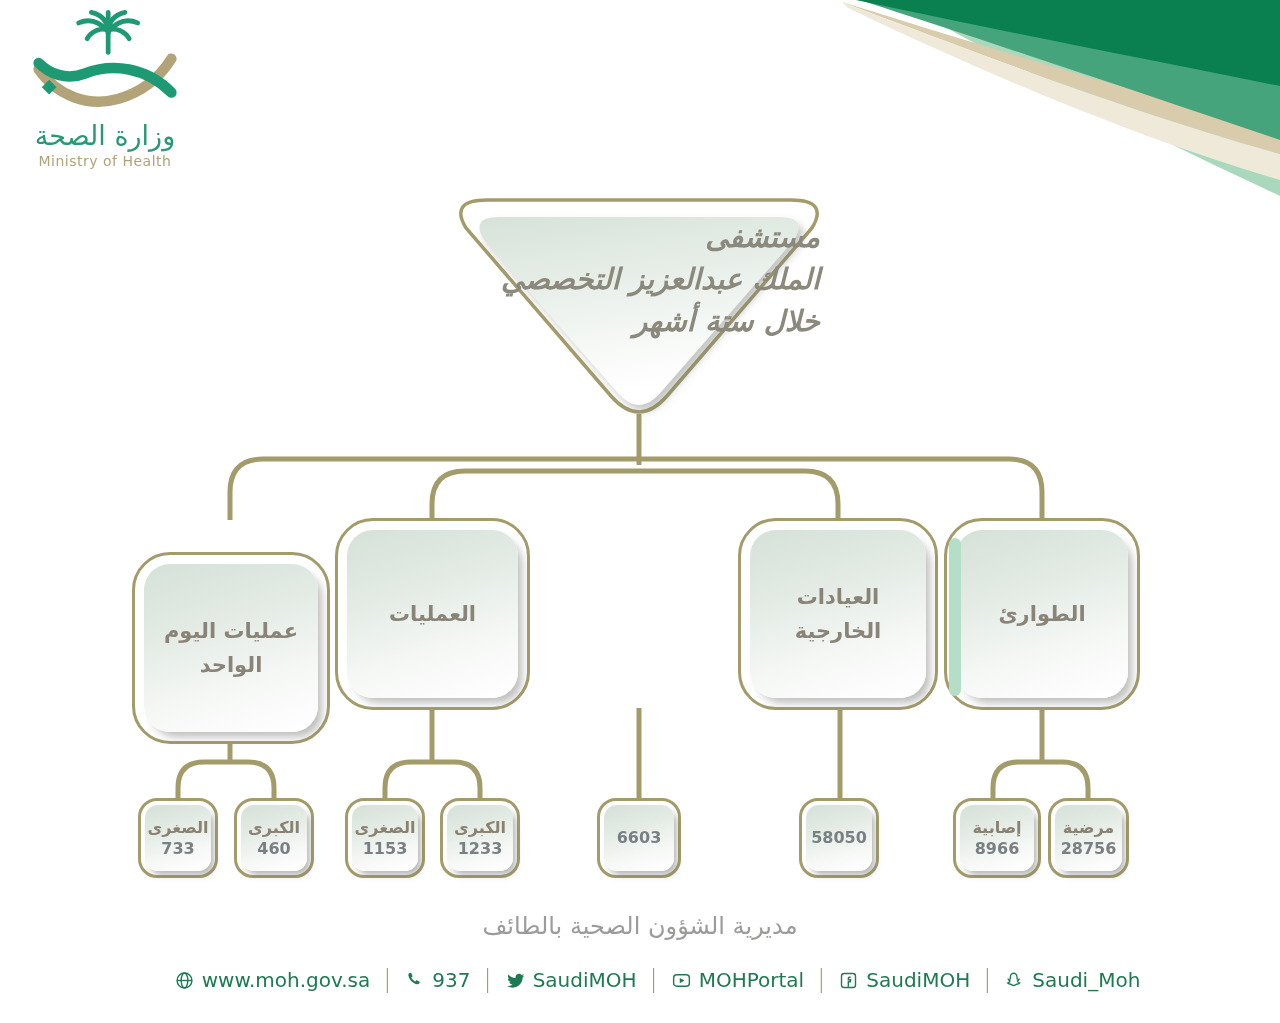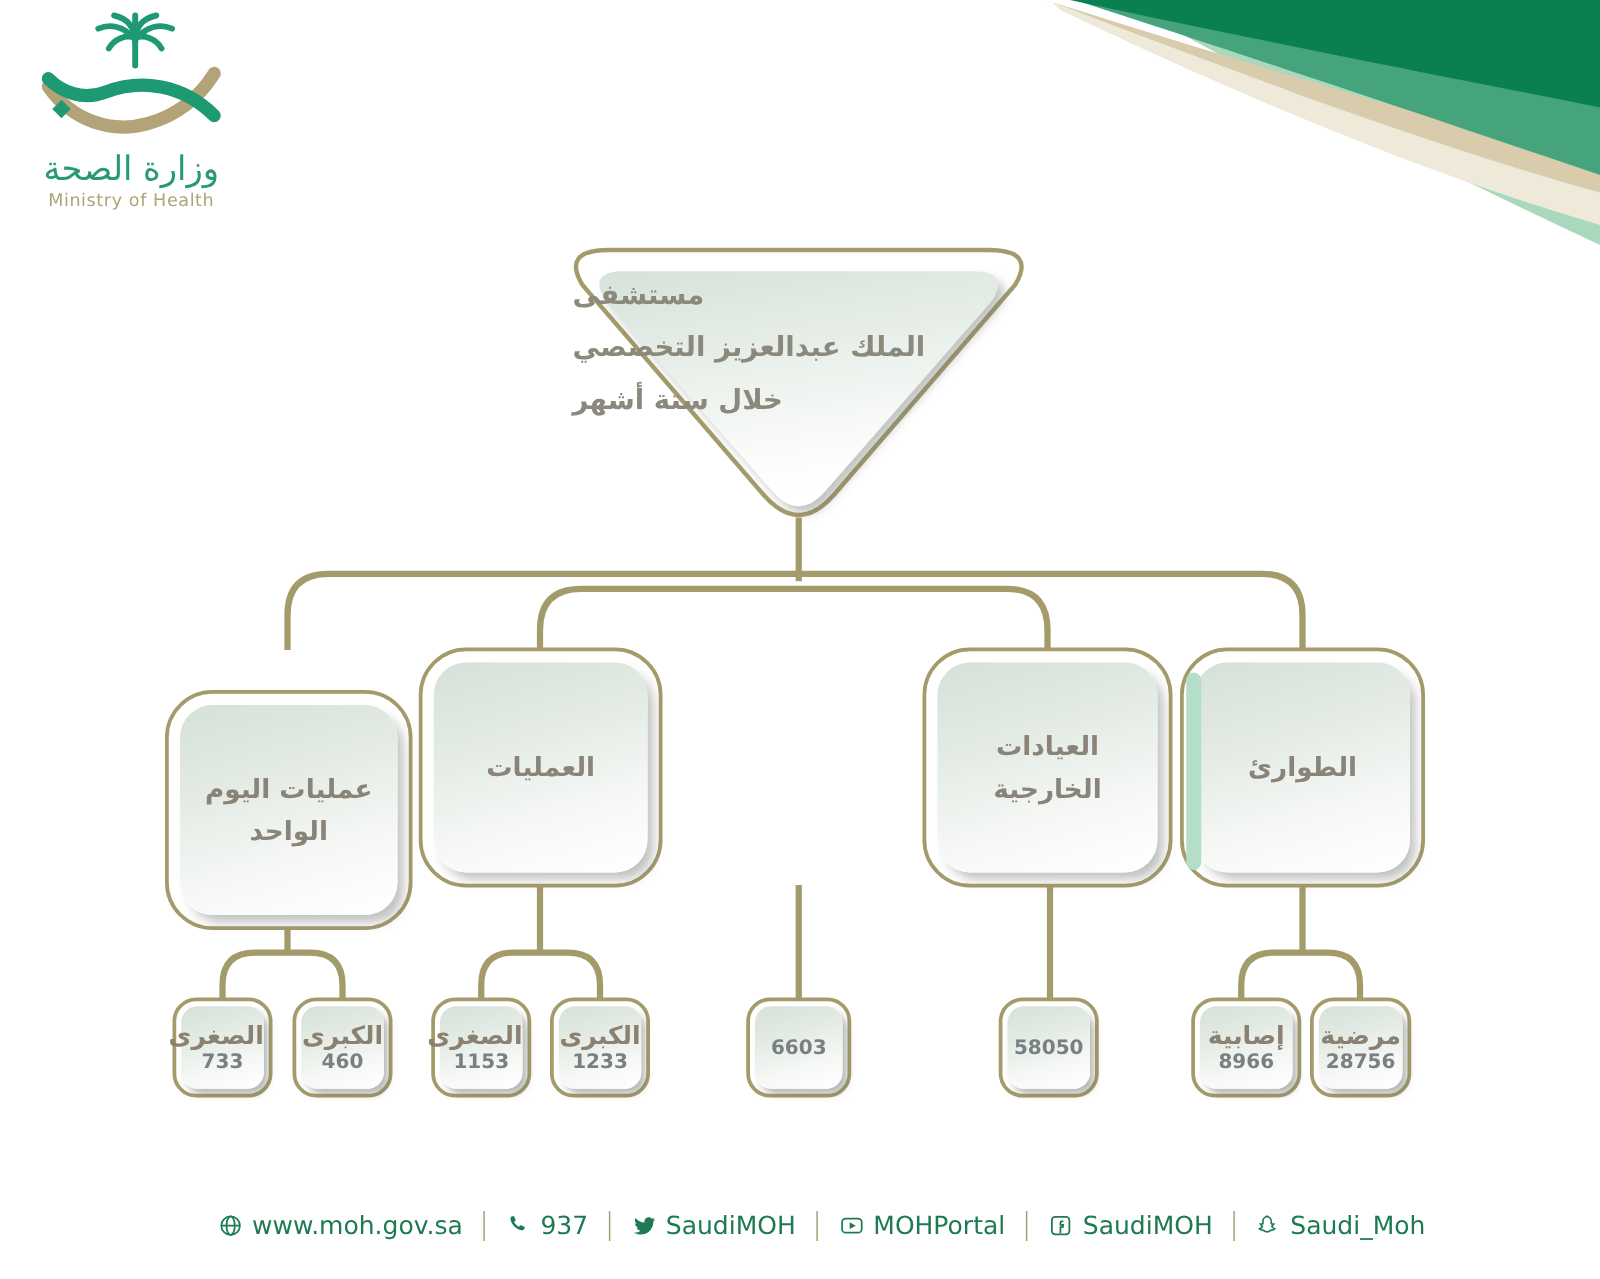--- a/index.html
+++ b/index.html
@@ -11,22 +11,22 @@
   .overlay-svg{position:absolute;left:0;top:0;pointer-events:none;}
 
   
   .logo{position:absolute;left:26px;top:8px;width:158px;text-align:center;}
   .logo .ar{font-size:27px;font-weight:normal;color:#27997338;}
   .logo .ar{color:#279973;}
   .logo .en{font-size:14px;color:#b0a377;margin-top:2px;letter-spacing:.5px;}
 
   
   .root-text{
-    position:absolute;left:458px;top:216px;width:362px;text-align:left;direction:rtl;
-    color:#8b897c;font-weight:bold;font-size:22px;line-height:42px;
+    position:absolute;left:458px;top:216px;width:362px;text-align:right;direction:rtl;
+    color:#8b897c;font-weight:bold;font-size:29px;line-height:42px;font-style:italic;
   }
 
   
   .box{
     position:absolute;top:518px;height:192px;box-sizing:border-box;
     border:3.5px solid #a49b6b;border-radius:38px;background:#fff;padding:9px;
   }
   .note{
     position:relative;width:100%;height:100%;border-radius:26px;
     background:linear-gradient(163deg,#d5e1d8 0%,#e3ebe4 35%,#f6f8f6 70%,#ffffff 100%);
@@ -41,21 +41,21 @@
     position:relative;direction:rtl;text-align:center;color:#8a8478;font-weight:bold;
     font-size:21px;line-height:34px;
   }
 
   
   .leaf{
     position:absolute;top:798px;height:80px;box-sizing:border-box;
     border:3px solid #a49b6b;border-radius:19px;background:#fff;padding:4px;
   }
   .leaf .note{border-radius:13px;box-shadow:4px 5px 6px -1px rgba(108,114,106,0.5);gap:3px;}
-  .leaf-label{direction:rtl;color:#8a8171;font-weight:bold;font-size:20px;line-height:18px;
+  .leaf-label{direction:rtl;color:#8a8171;font-weight:bold;font-size:16px;line-height:18px;
     width:100%;text-align:center;border-bottom:0;}
   .leaf-value{color:#798084;font-size:16px;font-weight:bold;line-height:18px;}
 
   
   .caption{
     position:absolute;left:0;top:912px;width:100%;text-align:center;direction:rtl;
     color:#9b9b99;font-size:24px;
   }
   .contact-bar{
     position:absolute;left:0;top:966px;width:100%;
@@ -204,20 +204,21 @@
       <div class="leaf-value">8966</div>
     </div>
   </div>
   <div class="leaf" style="left:1048px;width:81px;">
     <div class="note">
       <div class="leaf-label">مرضية</div>
       <div class="leaf-value">28756</div>
     </div>
   </div>
 
+  <div class="caption">مديرية الشؤون الصحية بالطائف</div>
 
   <div class="contact-bar">
     <span class="contact-item">
       <svg class="ic" viewBox="0 0 24 24" fill="none" stroke="#1d7a52" stroke-width="1.6">
         <circle cx="12" cy="12" r="8.5"></circle>
           <path d="M3.5,12 H20.5"></path>
           <ellipse cx="12" cy="12" rx="3.8" ry="8.5"></ellipse>
       </svg>
       <span>www.moh.gov.sa</span>
     </span>

